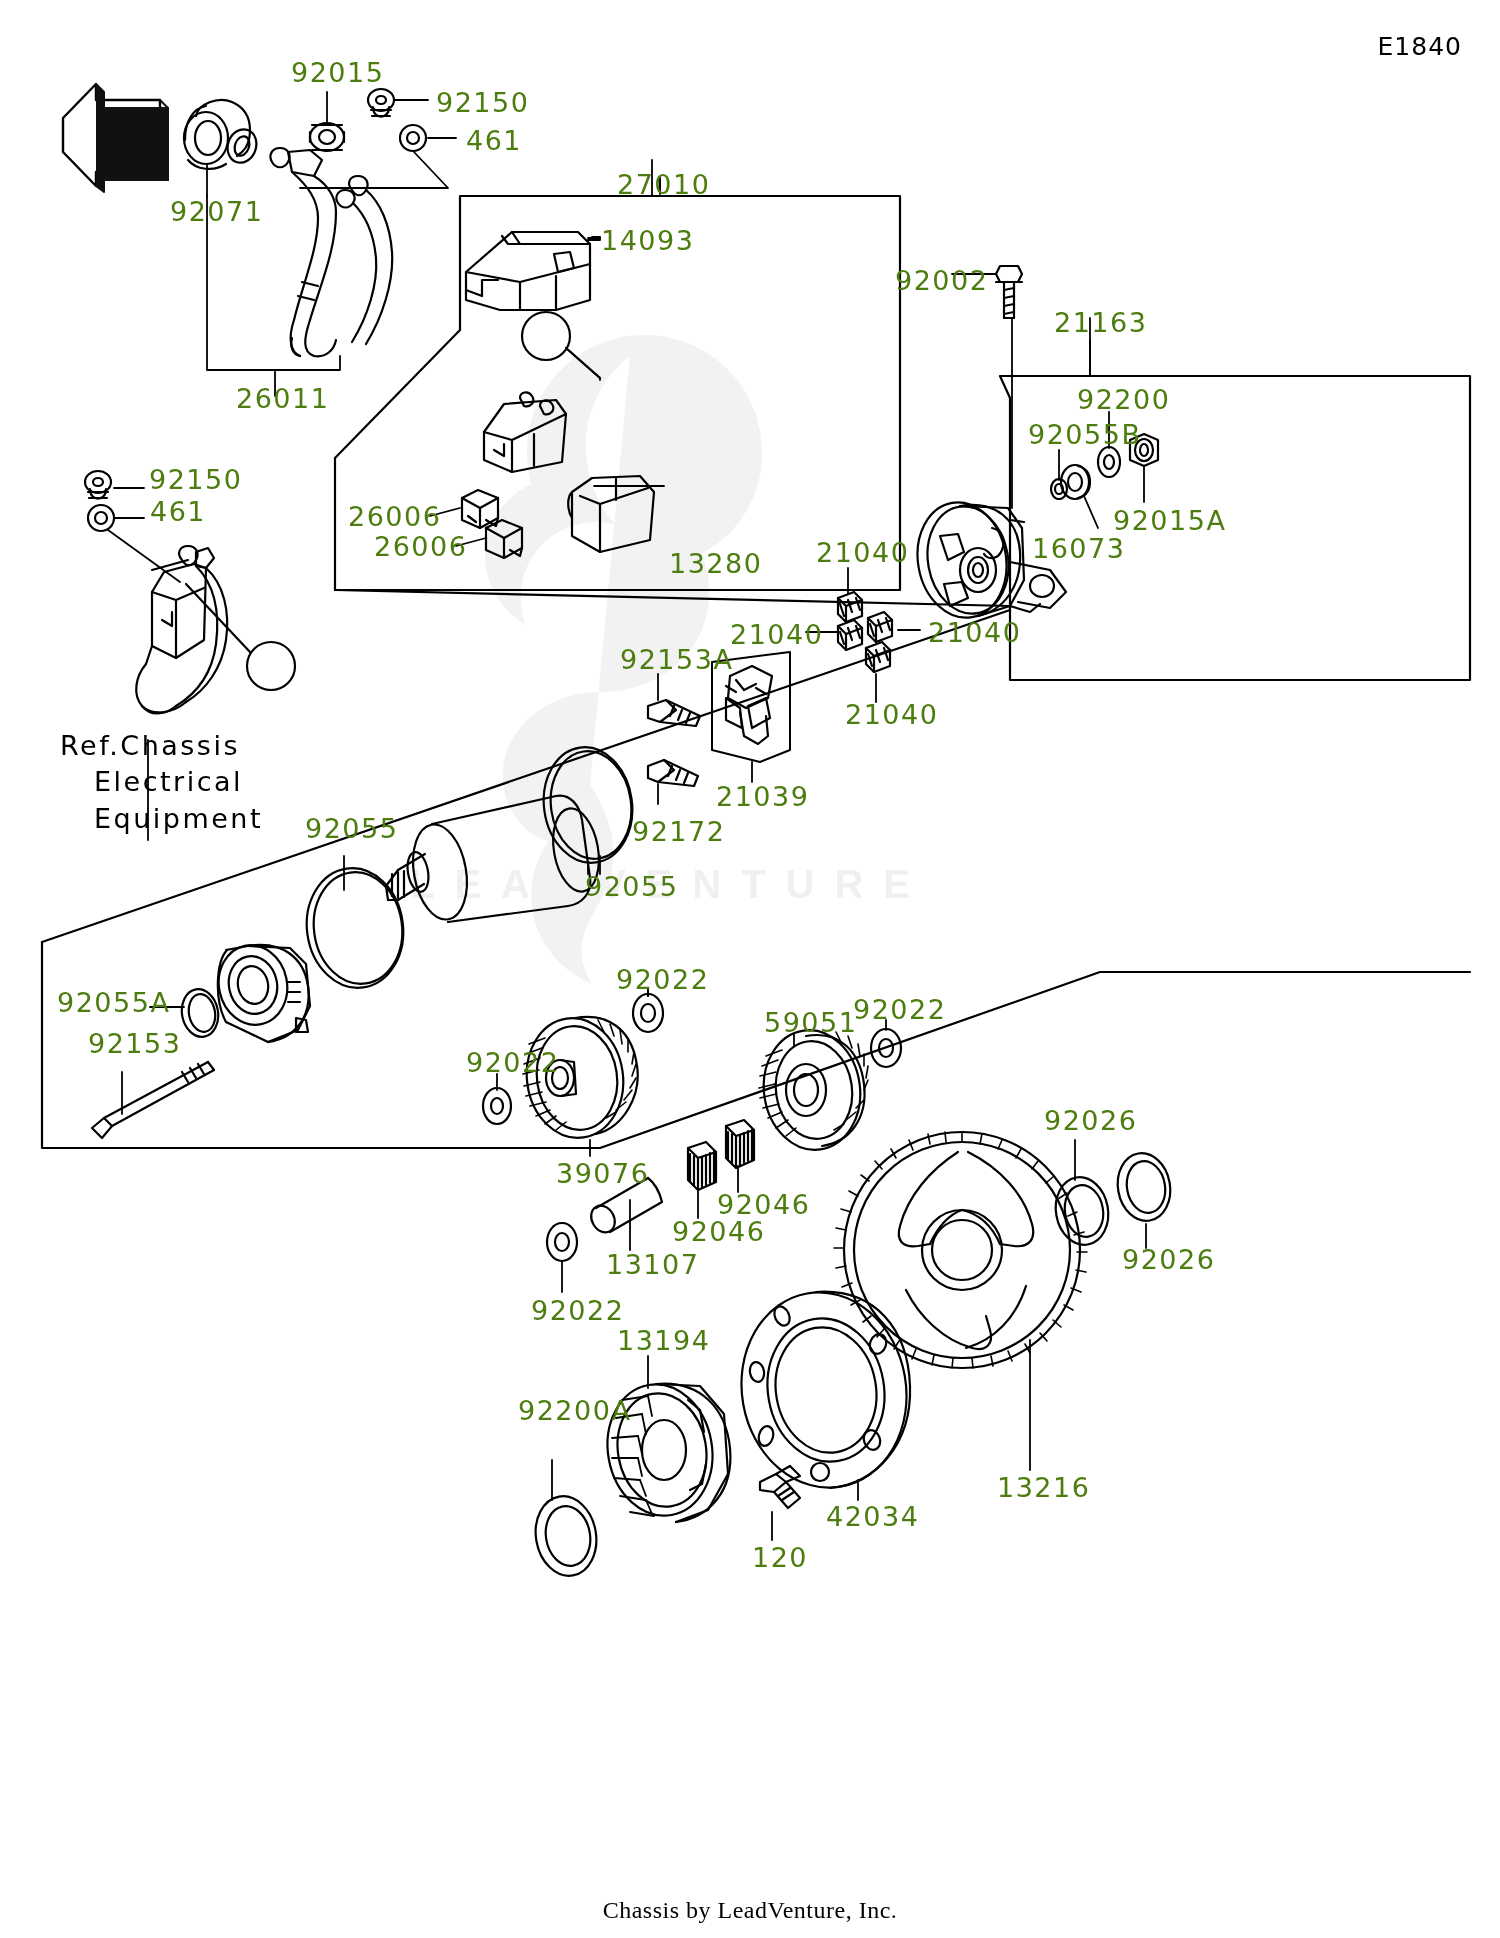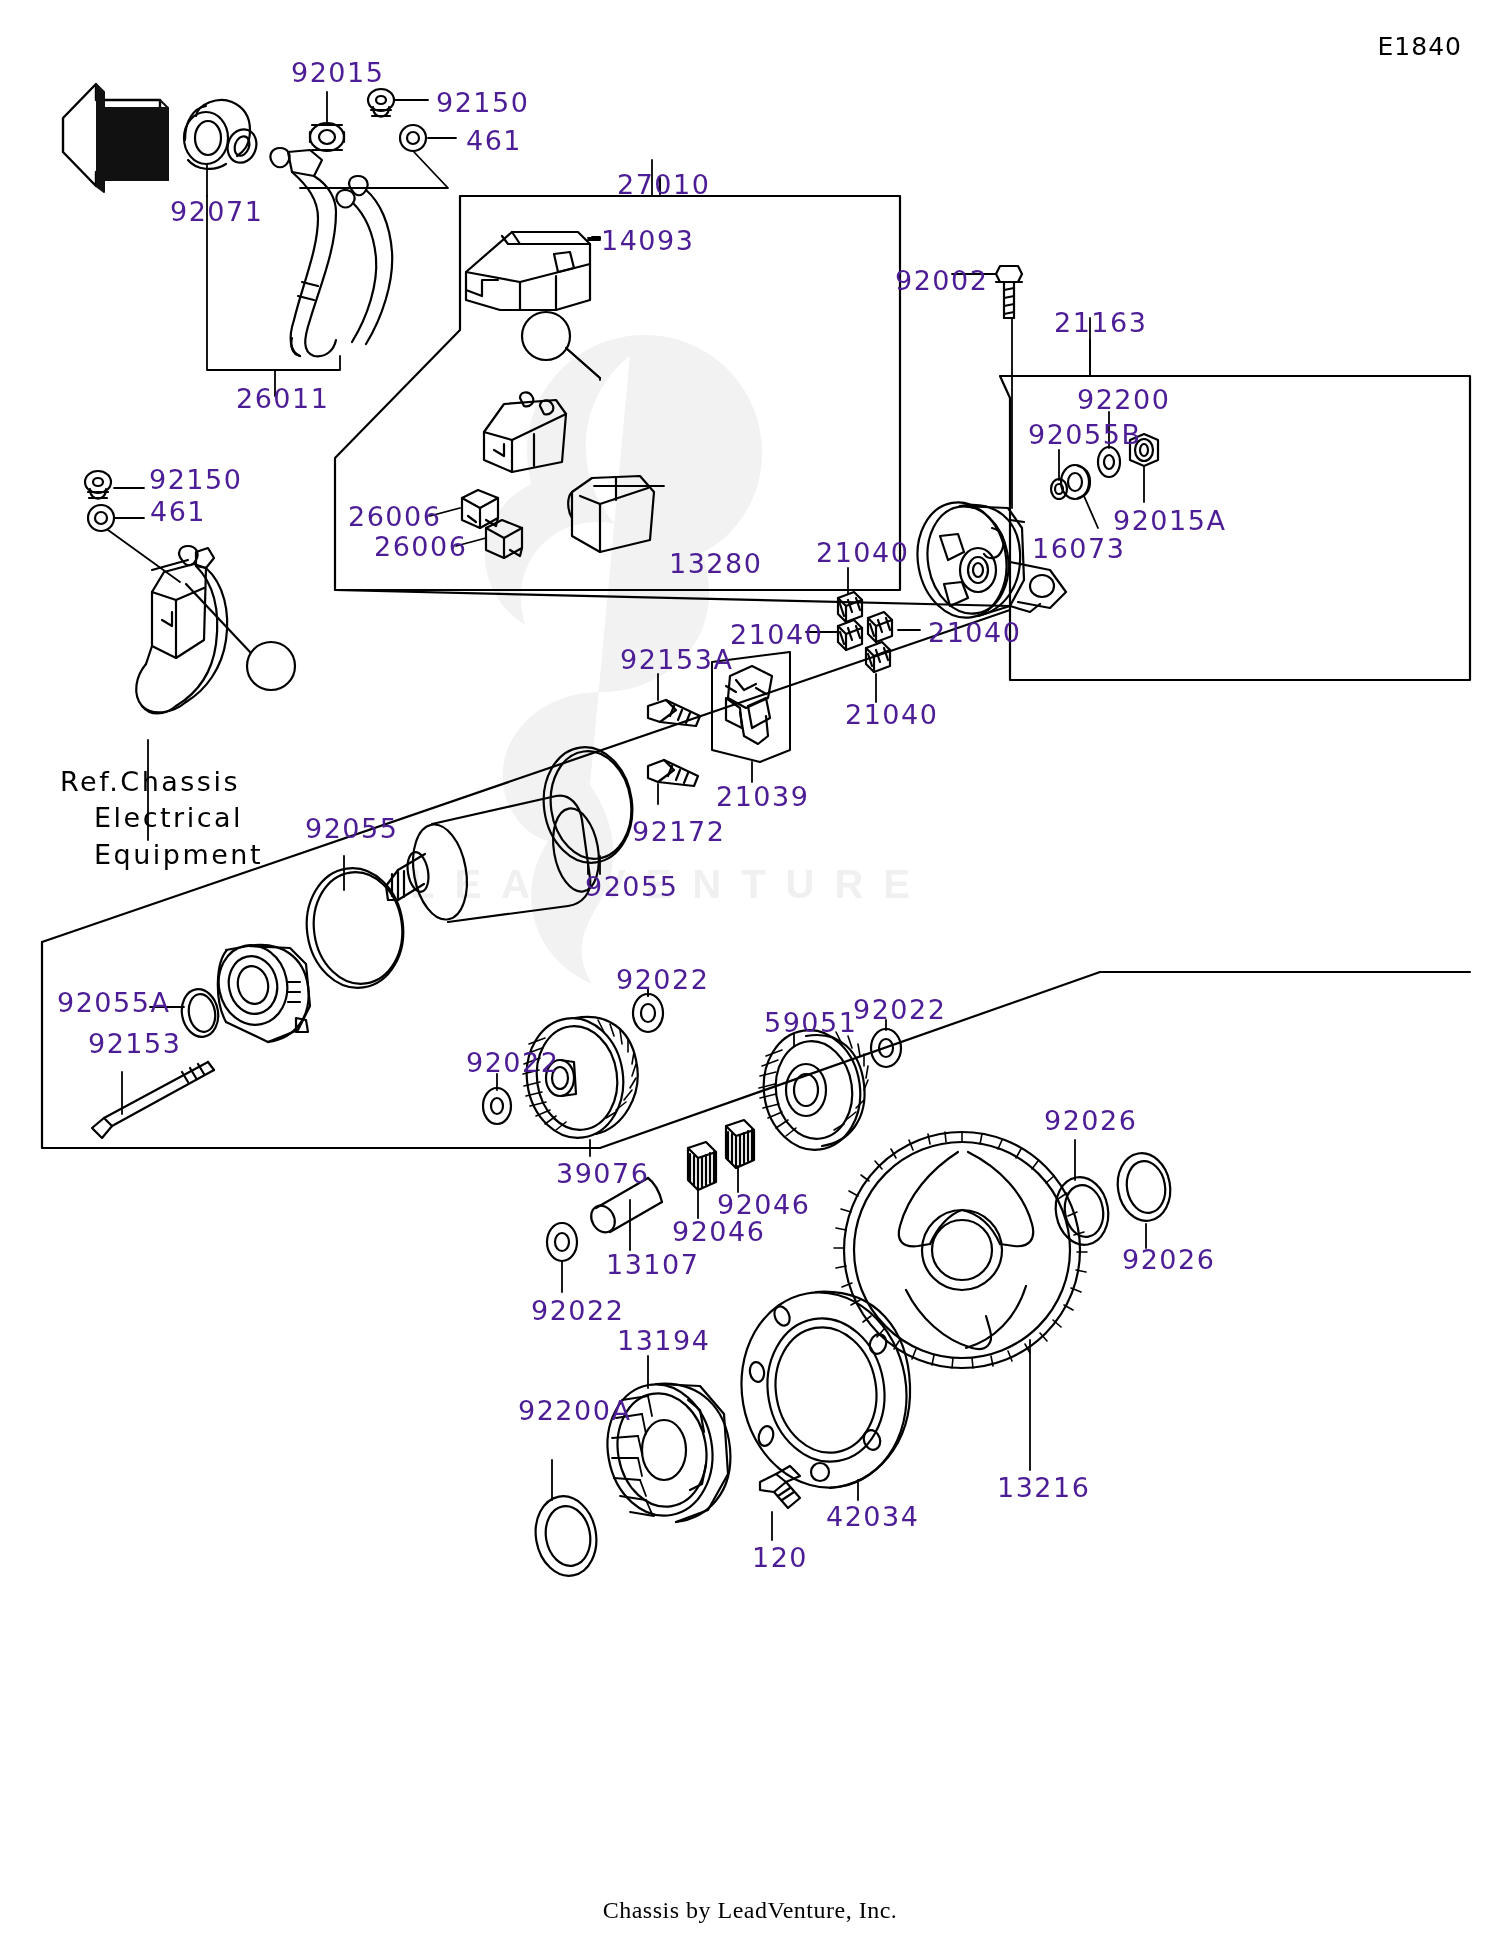--- a/index.html
+++ b/index.html
@@ -13,21 +13,21 @@
     height:1938px;
     background:#fff;
     overflow:hidden;
   }
   svg#art{position:absolute;left:0;top:0;width:1500px;height:1938px;}
   .lbl{
     position:absolute;
     font-family:"DejaVu Sans", sans-serif;
     font-size:27px;
     letter-spacing:1.5px;
-    color:#4c1d95;
+    color:#4d7c0f;
     white-space:nowrap;
     line-height:1.25;
   }
   .code{
     position:absolute;
     right:38px;
     top:32px;
     font-size:25px;
     letter-spacing:1px;
   }
@@ -687,21 +687,21 @@
 
   <div class="lbl" style="left:816px;top:536px;">21040</div>
   <div class="lbl" style="left:730px;top:618px;">21040</div>
   <div class="lbl" style="left:928px;top:616px;">21040</div>
   <div class="lbl" style="left:845px;top:698px;">21040</div>
 
   <div class="lbl" style="left:620px;top:643px;">92153A</div>
   <div class="lbl" style="left:716px;top:780px;">21039</div>
   <div class="lbl" style="left:632px;top:815px;">92172</div>
 
-  <div class="refblock" style="left:60px;top:728px;margin-top:36px;">
+  <div class="refblock" style="left:60px;top:728px;">
     <span class="r1">Ref.Chassis</span>
     <span class="r2">Electrical</span>
     <span class="r3">Equipment</span>
   </div>
 
   <div class="lbl" style="left:305px;top:812px;">92055</div>
   <div class="lbl" style="left:585px;top:870px;">92055</div>
   <div class="lbl" style="left:57px;top:986px;">92055A</div>
   <div class="lbl" style="left:88px;top:1027px;">92153</div>
 

